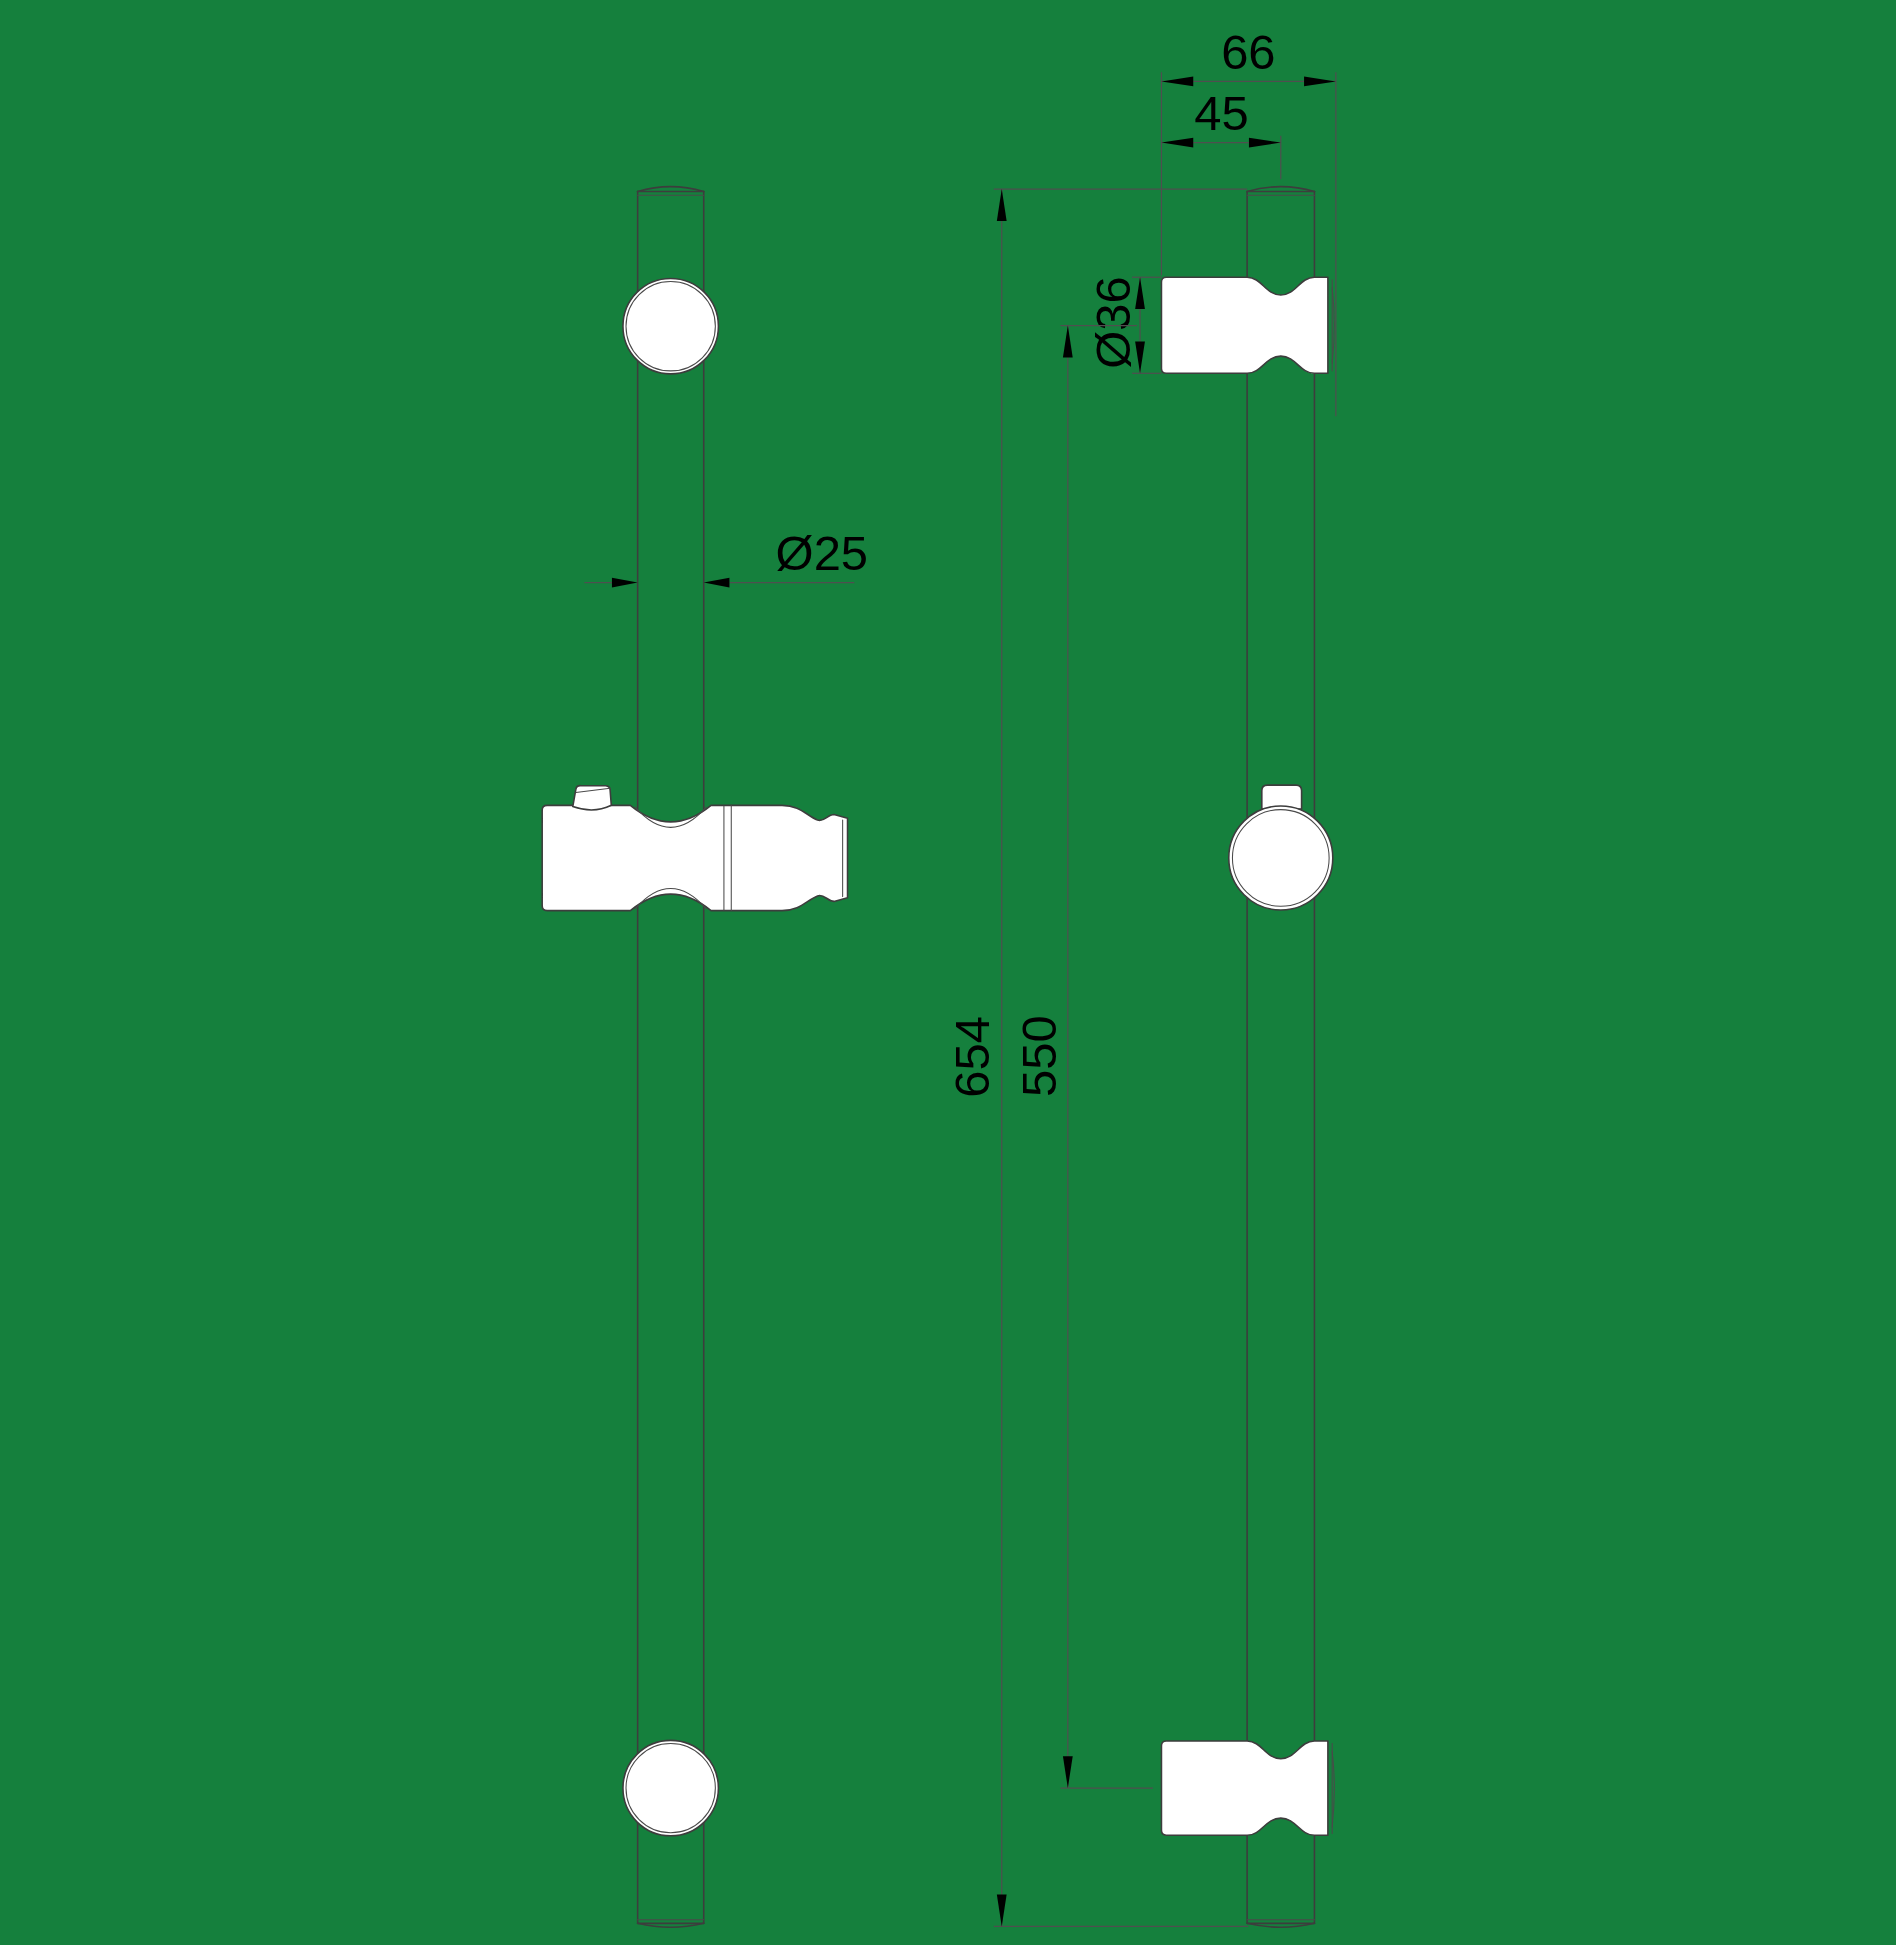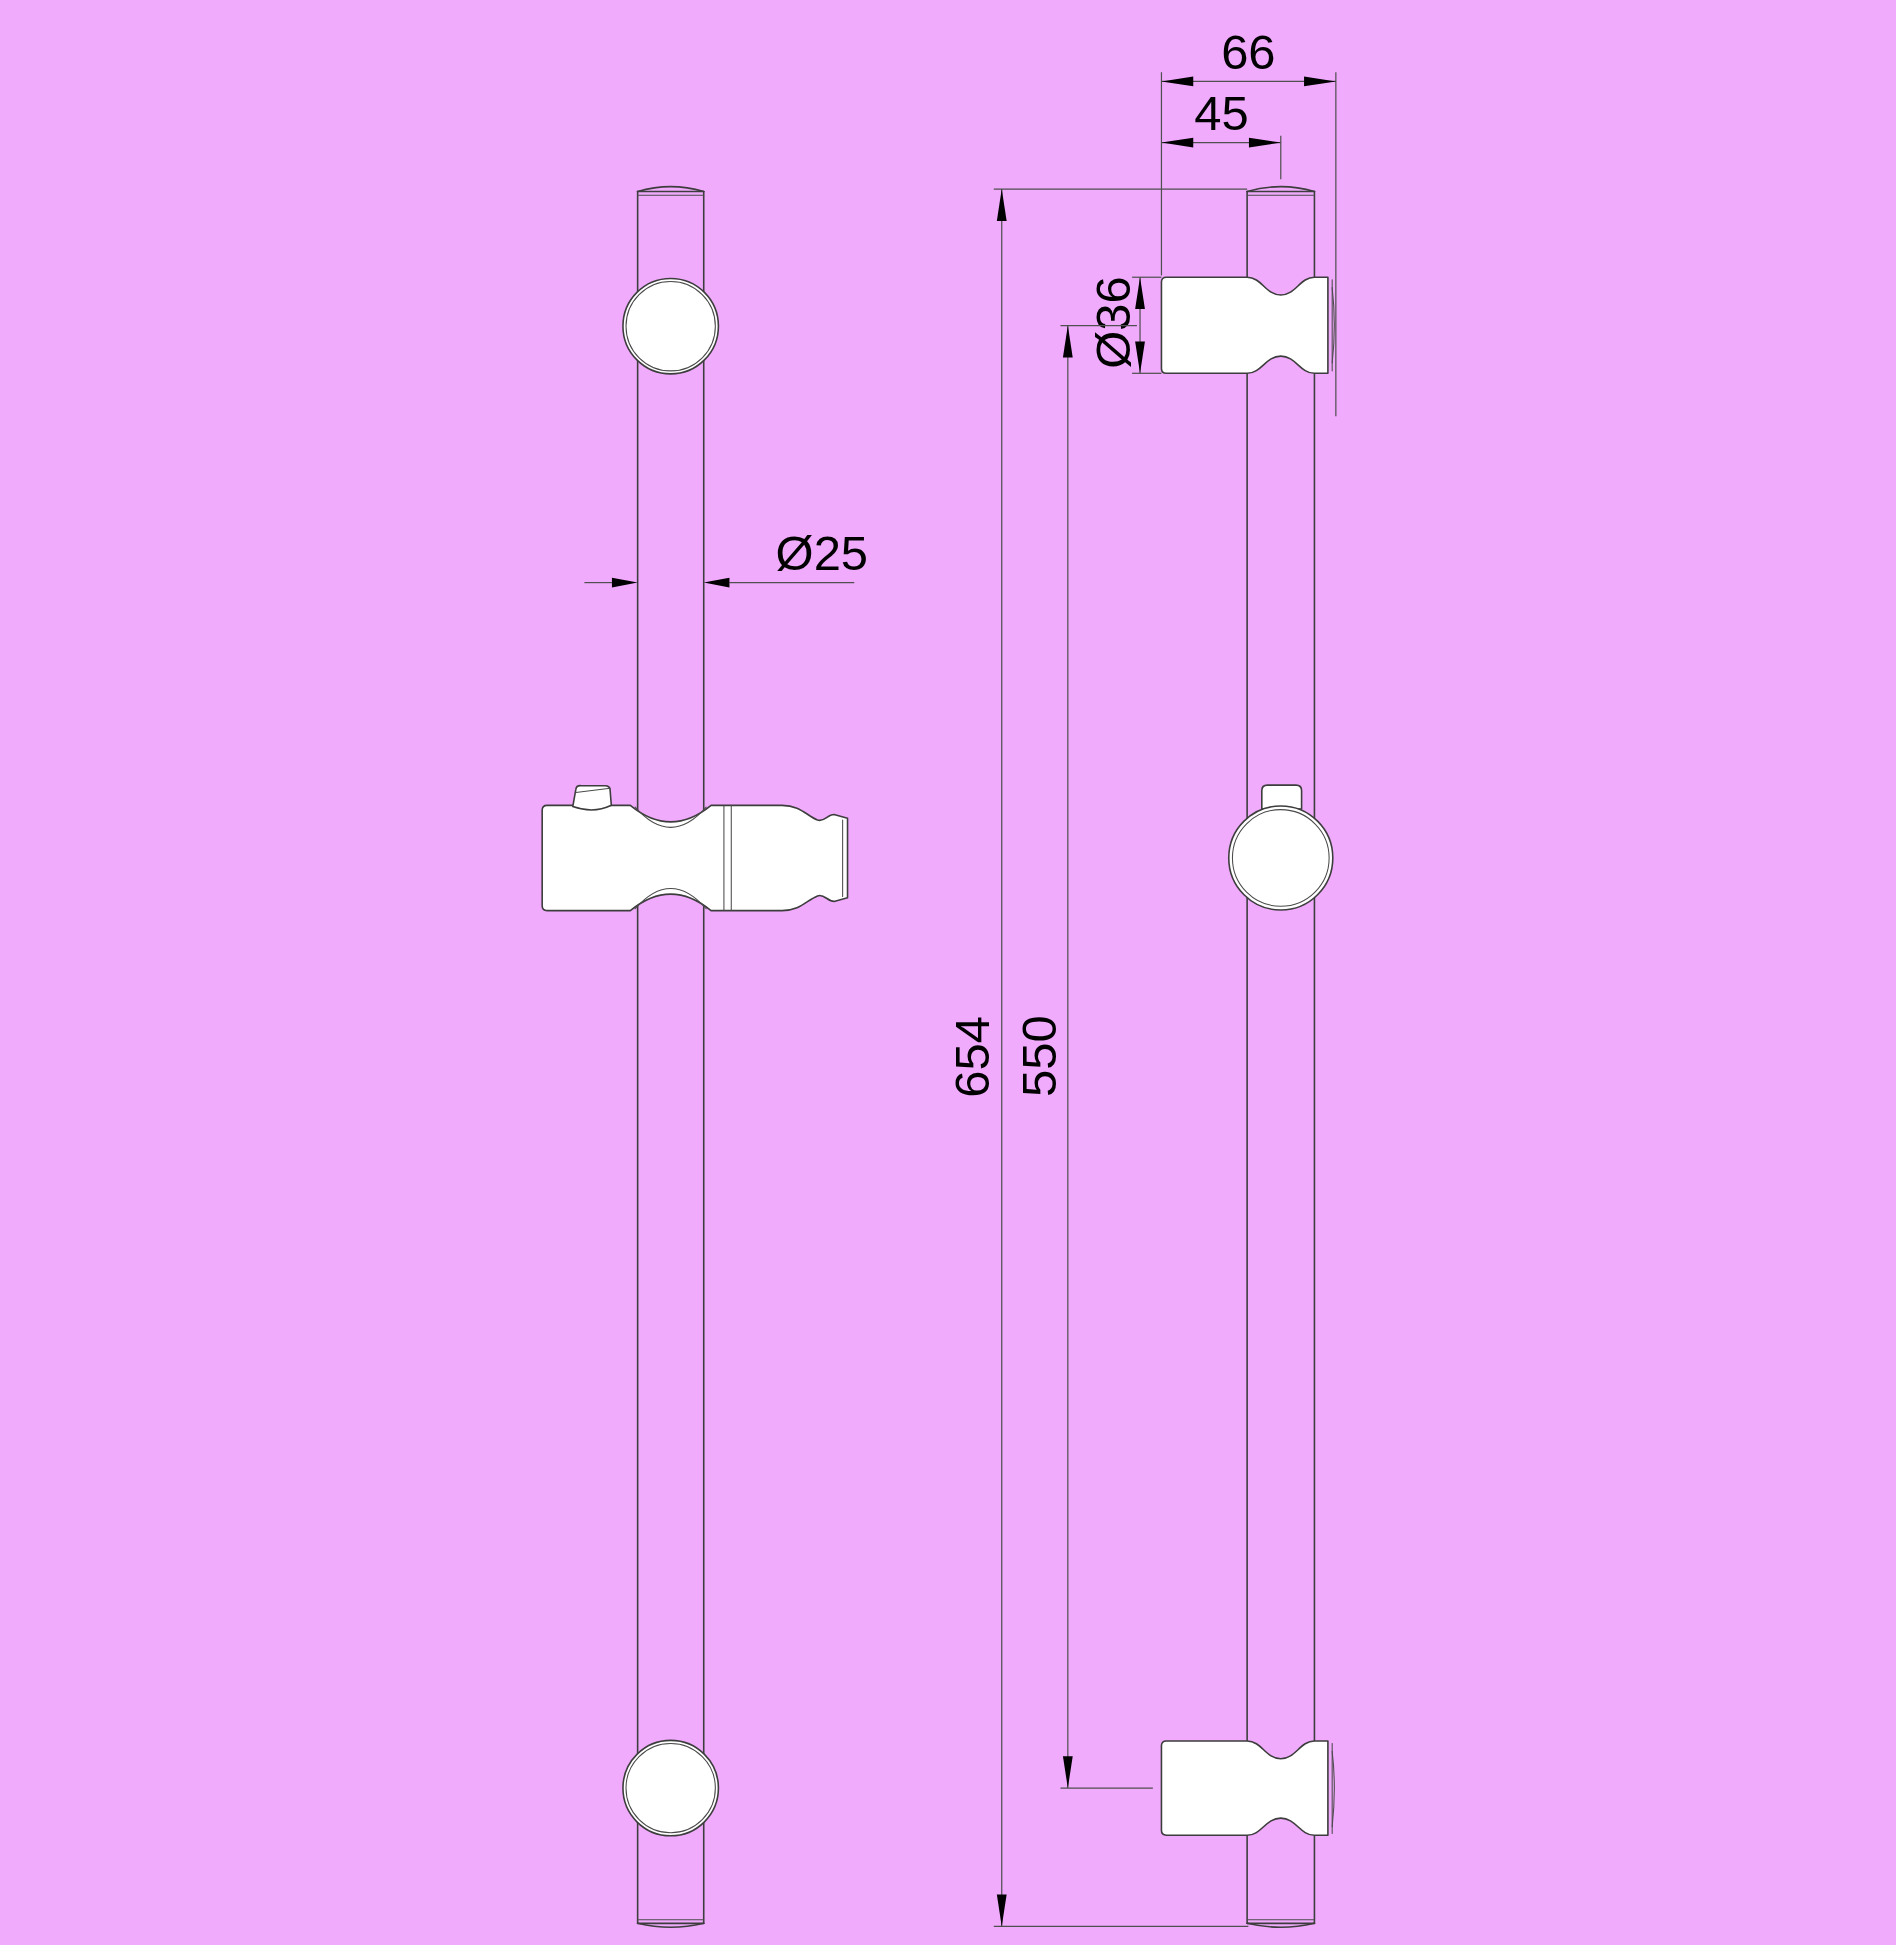--- a/index.html
+++ b/index.html
@@ -1,16 +1,16 @@
 <!DOCTYPE html>
 <html style="font-size:9.8px"><head>
 <meta charset="utf-8">
 <style>
   html,body{margin:0;padding:0;background:#ffffff;}
-  .stage{width:1897px;height:1946px;background:#f0abfc;position:relative;}
+  .stage{width:1897px;height:1946px;background:#15803d;position:relative;}
   svg{display:block;}
   .obj{fill:none;stroke:#3d3d3d;stroke-width:2.6;stroke-linecap:round;stroke-linejoin:round;}
   .objfill{fill:#ffffff;stroke:#3d3d3d;stroke-width:2.6;stroke-linecap:round;stroke-linejoin:round;}
   .thin{fill:none;stroke:#4a4a4a;stroke-width:1.7;stroke-linecap:round;}
   .dim{fill:none;stroke:#4f4f4f;stroke-width:2;stroke-linecap:butt;}
   .arrow{fill:#000000;stroke:none;}
   .dimtext{font-family:"Liberation Sans", sans-serif;font-size:80px;fill:#000000;}
 </style>
 </head>
 <body>

